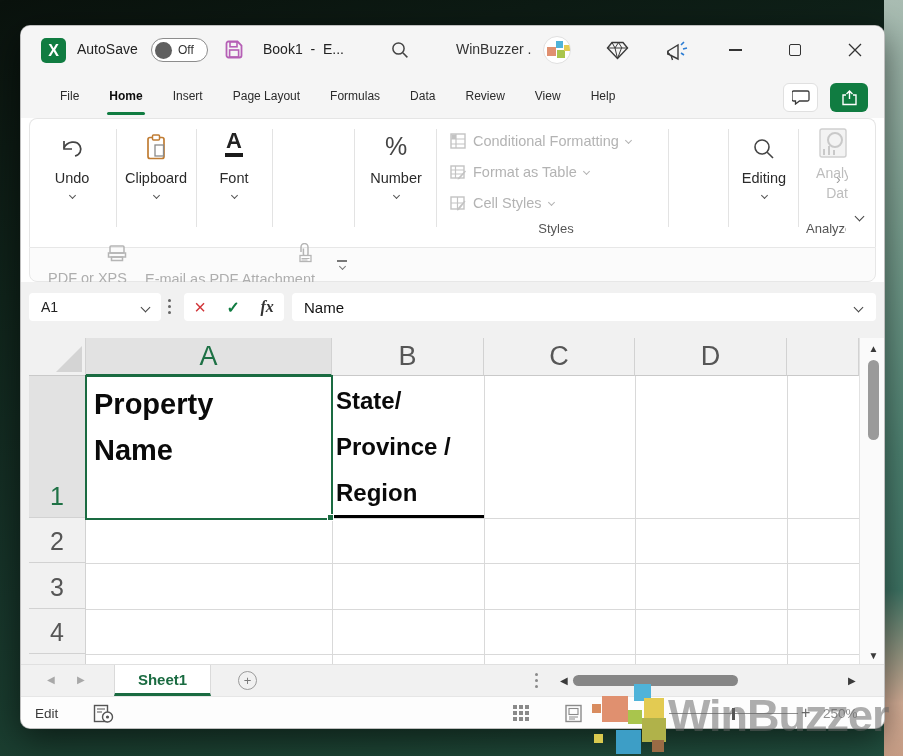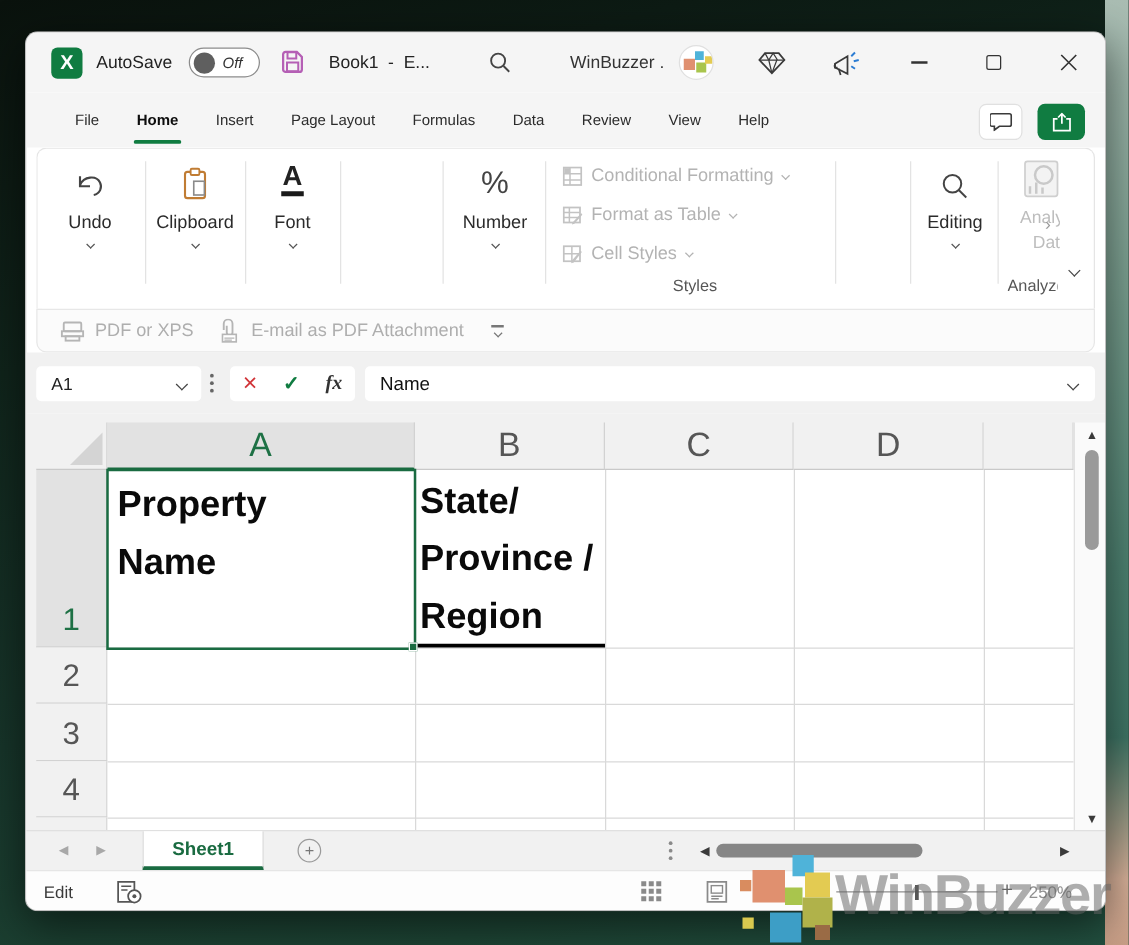--- a/index.html
+++ b/index.html
@@ -17,21 +17,21 @@
   .chev.sm { width:5px; height:5px; border-width:1.3px; }
   .vdots { display:flex; flex-direction:column; gap:3px; }
   .vdots i { width:3px; height:3px; border-radius:50%; background:currentColor; }
 
   
   .titlebar { position:absolute; left:0; top:0; width:100%; height:48px; background:#f5f5f5; }
   .xl-logo { left:20px; top:12px; width:25px; height:25px; background:#107c41; border-radius:5px; color:#fff; font-weight:bold; font-size:16px; display:flex; align-items:center; justify-content:center; }
   .autosave-label { left:56px; top:15px; font-size:14px; color:#222; }
   .toggle { left:130px; top:12px; width:57px; height:24px; border:1px solid #8c8c8c; border-radius:13px; background:#fff; display:flex; align-items:center; }
   .knob { width:17px; height:17px; border-radius:50%; background:#5f5f5f; margin-left:3px; }
-  .toggle-state { font-size:12px; color:#333; margin-left:6px;font-style:italic; }
+  .toggle-state { font-size:12px; color:#333; margin-left:6px; }
   .tb-title { left:242px; top:15px; font-size:14px; color:#222; white-space:pre; }
   .tb-account { left:435px; top:15px; font-size:14px; color:#333; }
   .avatar { left:522px; top:10px; width:28px; height:28px; border-radius:50%; background:#fff; border:1px solid #e0e0e0; overflow:hidden; }
   .avatar i, .wm-cubes i { position:absolute; display:block; }
   .cap-btn { width:30px; height:30px; top:9px; display:flex; align-items:center; justify-content:center; }
   .min-line { width:13px; height:2px; background:#333; }
   .max-box { width:12px; height:12px; border:1.4px solid #333; border-radius:2px; }
 
   
   .menubar { position:absolute; left:0; top:48px; width:100%; height:44px; background:#f5f5f5; }
@@ -58,21 +58,21 @@
   .st-item { display:flex; align-items:center; gap:7px; height:31px; color:#b3b3b3; font-size:14.5px; white-space:nowrap; }
   .st-caption { position:absolute; left:420px; top:102px; width:212px; text-align:center; font-size:13px; color:#555; }
   .analyze { position:absolute; left:776px; top:6px; width:42px; height:110px; overflow:hidden; color:#bdbdbd; }
   .analyze-label { font-size:14px; width:70px; text-align:center; line-height:20px; margin-top:38px; white-space:normal; }
   .analyze-caption { position:absolute; left:776px; top:102px; width:40px; overflow:hidden; font-size:13px; color:#555; white-space:nowrap; }
   .flyout { position:absolute; left:806px; top:52px; color:#9a9a9a; font-size:14px; }
   .collapse-chev { position:absolute; left:826px; top:94px; color:#444; }
 
   
   .qat { position:absolute; left:8px; right:8px; top:221px; height:35px; background:#fbfbfb; border:1px solid #e7e7e7; border-radius:0 0 8px 8px; display:flex; align-items:center; }
-  .qat-item { display:flex; align-items:center; gap:8px; color:#aeaeae; font-size:14.5px; margin-left:18px; }
+  .qat-item { display:flex; align-items:flex-end; gap:8px; color:#aeaeae; font-size:14.5px; margin-left:18px;flex-direction:column; }
   .qat-custom { margin-left:22px; display:flex; flex-direction:column; align-items:center; color:#777; }
   .qat-custom .bar { width:10px; height:1.6px; background:#777; margin-bottom:2px; }
 
   
   .fbar { position:absolute; left:0; top:256px; width:100%; height:49px; background:#f1f1f1; }
   .namebox { left:8px; top:11px; width:132px; height:28px; background:#fff; border-radius:4px; display:flex; align-items:center; }
   .namebox .val { margin-left:12px; font-size:14px; color:#222; flex:1; }
   .namebox .chev { margin-right:12px; color:#444; }
   .fbar .vdots { left:147px; top:17px; color:#666; position:absolute; }
   .fbtns { left:163px; top:11px; width:100px; height:28px; background:#fff; border-radius:4px; display:flex; align-items:center; justify-content:space-around; }
@@ -90,21 +90,21 @@
   .hdr.sel { background:#e2e2e2; color:#1e7145; border-bottom:2px solid #1a6b41; }
   .corner { left:8px; width:57px; position:absolute; top:7px; height:38px; background:#f1f1f1; border-right:1px solid #d2d2d2; border-bottom:1px solid #c9c9c9; }
   .corner::after { content:""; position:absolute; right:3px; bottom:3px; border-left:26px solid transparent; border-bottom:26px solid #d4d4d4; }
   .rowhdr { position:absolute; left:8px; width:57px; background:#f1f1f1; border-right:1px solid #d2d2d2; border-bottom:1px solid #d2d2d2;
     display:flex; align-items:flex-end; justify-content:center; font-size:25px; color:#565656; padding-bottom:6px; }
   .rowhdr.sel { background:#e2e2e2; color:#1e7145; }
   .sheet-white { position:absolute; left:65px; top:45px; width:773px; height:288px; background:#fff; }
   .vline { position:absolute; top:45px; height:288px; width:1px; background:#d9d9d9; }
   .hline { position:absolute; left:65px; width:773px; height:1px; background:#d9d9d9; }
   .cellA1 { position:absolute; left:73px; top:50px; width:182px; height:136px; font-weight:700; font-size:29px; line-height:46px; color:#0a0a0a; overflow:hidden; }
-  .cellB1 { position:absolute; left:315px; top:47px; width:152px; height:140px; font-weight:700; font-size:29px; line-height:46px; color:#0a0a0a; overflow:hidden; }
+  .cellB1 { position:absolute; left:315px; top:47px; width:152px; height:140px; font-weight:700; font-size:24px; line-height:46px; color:#0a0a0a; overflow:hidden; }
   .selbox { position:absolute; left:64px; top:44px; width:248px; height:145px; border:2px solid #1a6b41; }
   .fillhandle { position:absolute; left:306px; top:183px; width:7px; height:7px; background:#1a6b41; border:1px solid #fff; }
   .b1border { position:absolute; left:312px; top:184px; width:151px; height:3px; background:#000; }
   .vscroll { position:absolute; left:838px; top:7px; width:27px; height:326px; background:#fafafa; border-left:1px solid #e2e2e2; }
   .vthumb { position:absolute; left:8px; top:22px; width:11px; height:80px; background:#9a9a9a; border-radius:6px; }
   .varrow { position:absolute; left:0; width:27px; text-align:center; color:#3a3a3a; font-size:10px; }
 
   
   .tabbar { position:absolute; left:0; top:638px; width:100%; height:32px; background:#f1f1f1; border-top:1px solid #e0e0e0; }
   .nav-arrow { position:absolute; top:9px; font-size:10px; color:#a8a8a8; }

